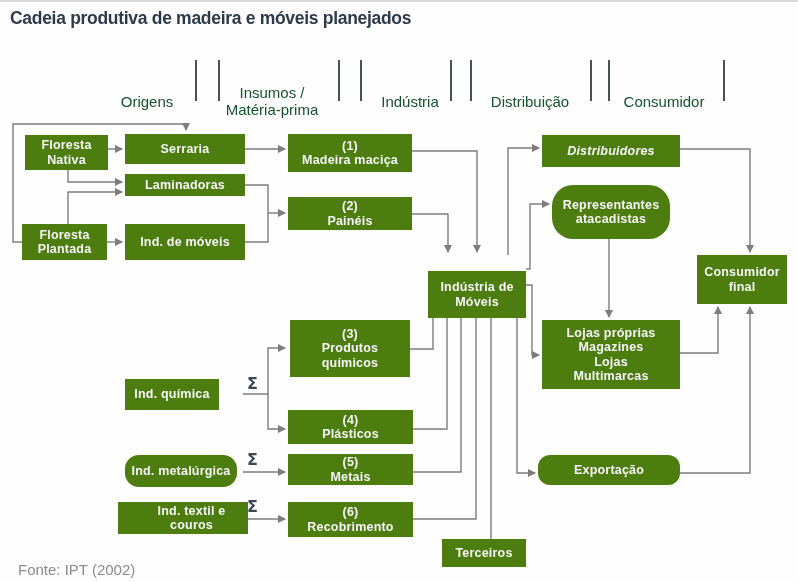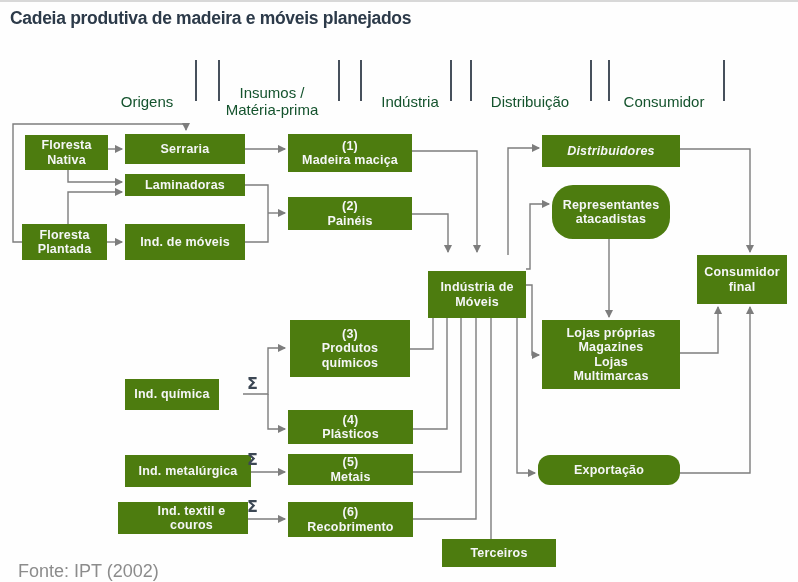--- a/index.html
+++ b/index.html
@@ -25,21 +25,21 @@
     display:flex;align-items:center;justify-content:center;text-align:center;
     font-size:12.5px;line-height:1.16;white-space:pre-line;letter-spacing:0.2px;
     box-sizing:border-box;
   }
   .sigma{
     position:absolute;color:#3c4754;font-weight:bold;font-size:16px;
     font-family:"DejaVu Sans",sans-serif;line-height:1;
   }
   svg.wires{position:absolute;left:0;top:0;}
   .footer{
-    position:absolute;left:18px;top:559px;font-size:18px;color:#8c8c8c;text-align:right;
+    position:absolute;left:18px;top:559px;font-size:15px;color:#8c8c8c;text-align:right;
   }
 </style>
 </head>
 <body>
 
 <div id="stage">
 
   <div class="title">Cadeia produtiva de madeira e móveis planejados</div>
 
   <div class="stage-label" style="left:107px;width:80px;">Origens</div>
@@ -120,27 +120,27 @@
 Magazines
 Lojas
 Multimarcas</div>
 
   <div class="node" style="left:290px;top:318px;width:120px;height:57px;">(3)
 Produtos
 químicos</div>
   <div class="node" style="left:125px;top:377px;width:94px;height:31px;">Ind. química</div>
   <div class="node" style="left:288px;top:408px;width:125px;height:34px;">(4)
 Plásticos</div>
-  <div class="node" style="left:125px;top:453px;width:126px;height:32px;">Ind. metalúrgica</div>
+  <div class="node" style="left:125px;top:453px;width:112px;height:32px;border-radius:14px;">Ind. metalúrgica</div>
   <div class="node" style="left:288px;top:452px;width:125px;height:31px;">(5)
 Metais</div>
   <div class="node" style="left:538px;top:453px;width:142px;height:30px;border-radius:12px;">Exportação</div>
   <div class="node" style="left:118px;top:500px;width:130px;height:32px;padding-left:17px;">Ind. textil e couros</div>
   <div class="node" style="left:288px;top:500px;width:125px;height:35px;">(6)
 Recobrimento</div>
-  <div class="node" style="left:442px;top:537px;width:114px;height:28px;">Terceiros</div>
+  <div class="node" style="left:442px;top:537px;width:84px;height:28px;">Terceiros</div>
 
   <div class="sigma" style="left:247px;top:374px;">Σ</div>
   <div class="sigma" style="left:247px;top:450px;">Σ</div>
   <div class="sigma" style="left:247px;top:497px;">Σ</div>
 
   <div class="footer">Fonte: IPT (2002)</div>
 </div>
 
 </body></html>

